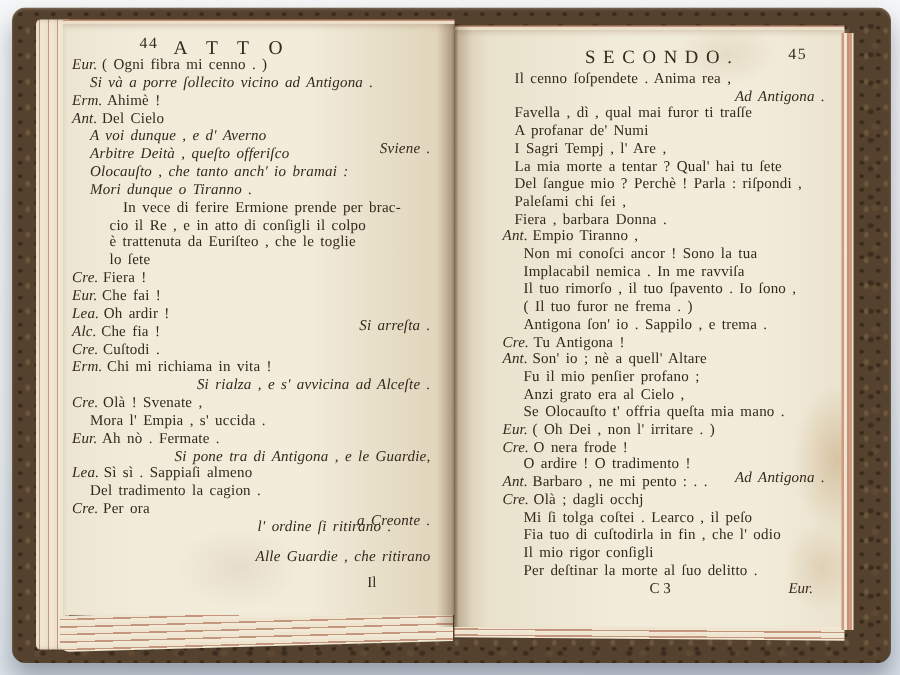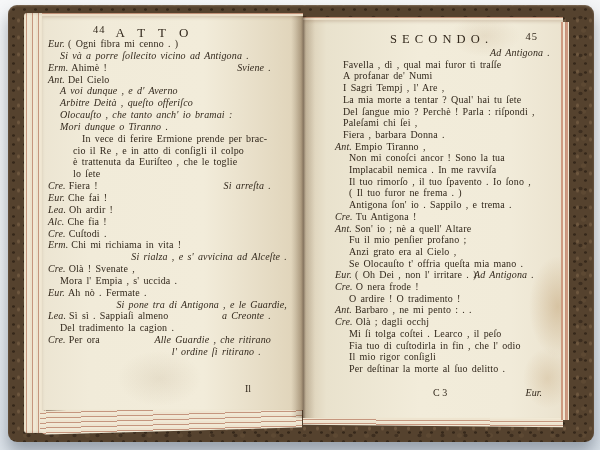--- a/index.html
+++ b/index.html
@@ -82,21 +82,21 @@
   .page-l .hdr{padding-right:26px;}
   .pageno{position:absolute; left:25px; top:1px; font-size:10.5px; letter-spacing:1px;margin-left:20px;}
   .pageno-r{position:absolute; right:12px; top:2px; font-size:10.5px; letter-spacing:1px;}
   
   .text{position:absolute; left:6px; top:22px; width:239px; font-size:10px; line-height:11.85px;
         word-spacing:1.5px; letter-spacing:.15px;}
   .page-r .text{left:32px; top:27px; width:215px; line-height:11.7px;}
   .ln{position:relative; white-space:nowrap;}
   .sp{font-style:italic; padding-right:3px;}
   .it{font-style:italic;}
-  .rt{position:absolute; right:16px; font-style:italic;}
+  .rt{position:absolute; right:0; font-style:italic;margin-top:32px;}
   .ind{padding-left:12px;}
   .page-r .ind{padding-left:14px;}
   .v{padding-left:8px;}
   .stage{padding-left:34px;}
   .stage2{padding-left:25px;}
   .ctr{text-align:center; padding-left:22px;}
   .rgt{text-align:right;}
   .rgtin{text-align:right; padding-right:26px;}
   .catch{position:absolute; top:367px; right:52px; font-size:10px;}
   .foot{position:absolute; left:32px; top:367px; width:215px; font-size:10px; height:14px;}
@@ -150,20 +150,21 @@
       </div>
     <div class="catch">Il</div>
   </div>
 
   <div class="page page-r">
     <div class="hdr-row">
       <span class="hdr">S E C O N D O .</span>
       <span class="pageno-r">45</span>
     </div>
     <div class="text" id="right-lines">
+        <div class="ln v"><span>Il cenno ſoſpendete . Anima rea ,</span></div>
         <div class="ln rgt"><span class="it">Ad Antigona .</span></div>
         <div class="ln v"><span>Favella , dì , qual mai furor ti traſſe</span></div>
         <div class="ln v"><span>A profanar de' Numi</span></div>
         <div class="ln v"><span>I Sagri Tempj , l' Are ,</span></div>
         <div class="ln v"><span>La mia morte a tentar ? Qual' hai tu ſete</span></div>
         <div class="ln v"><span>Del ſangue mio ? Perchè ! Parla : riſpondi ,</span></div>
         <div class="ln v"><span>Paleſami chi ſei ,</span></div>
         <div class="ln v"><span>Fiera , barbara Donna .</span></div>
         <div class="ln"><span class="sp">Ant.</span><span>Empio Tiranno ,</span></div>
         <div class="ln ind"><span>Non mi conoſci ancor ! Sono la tua</span></div>

